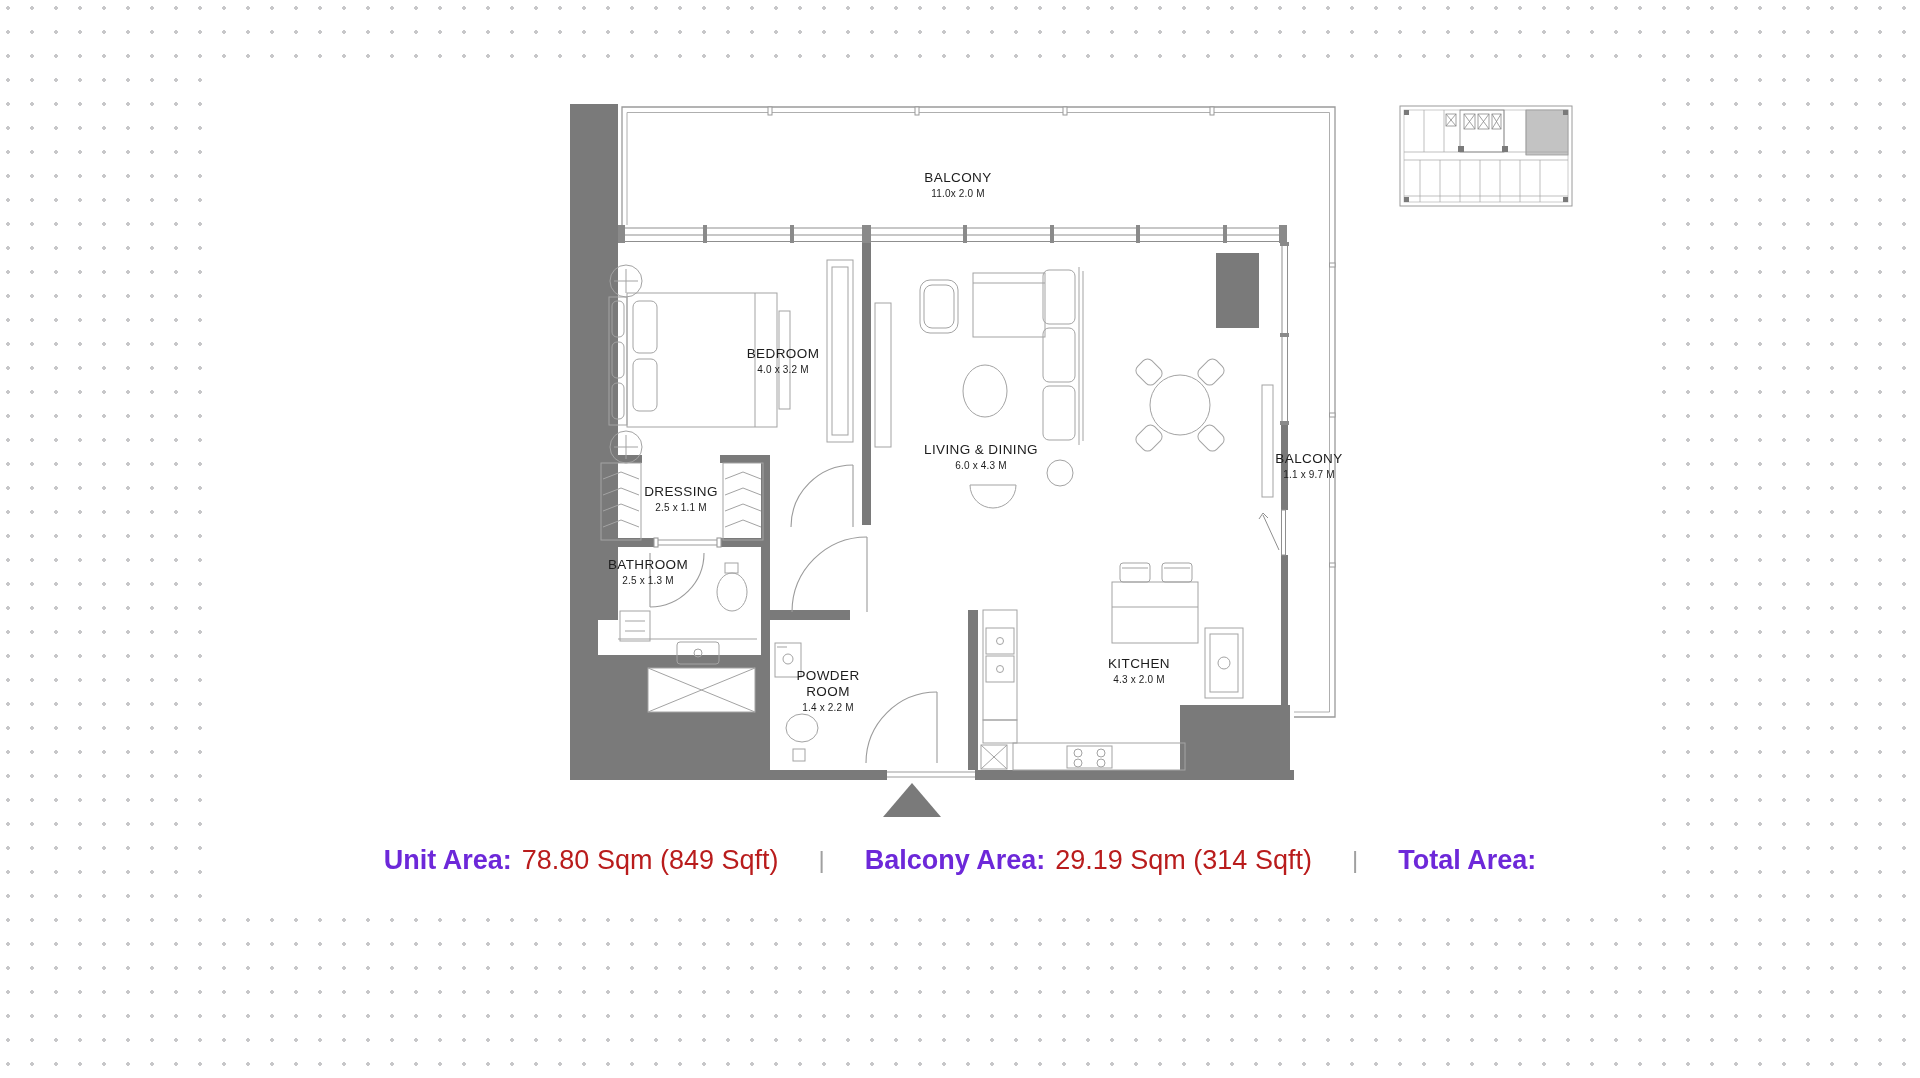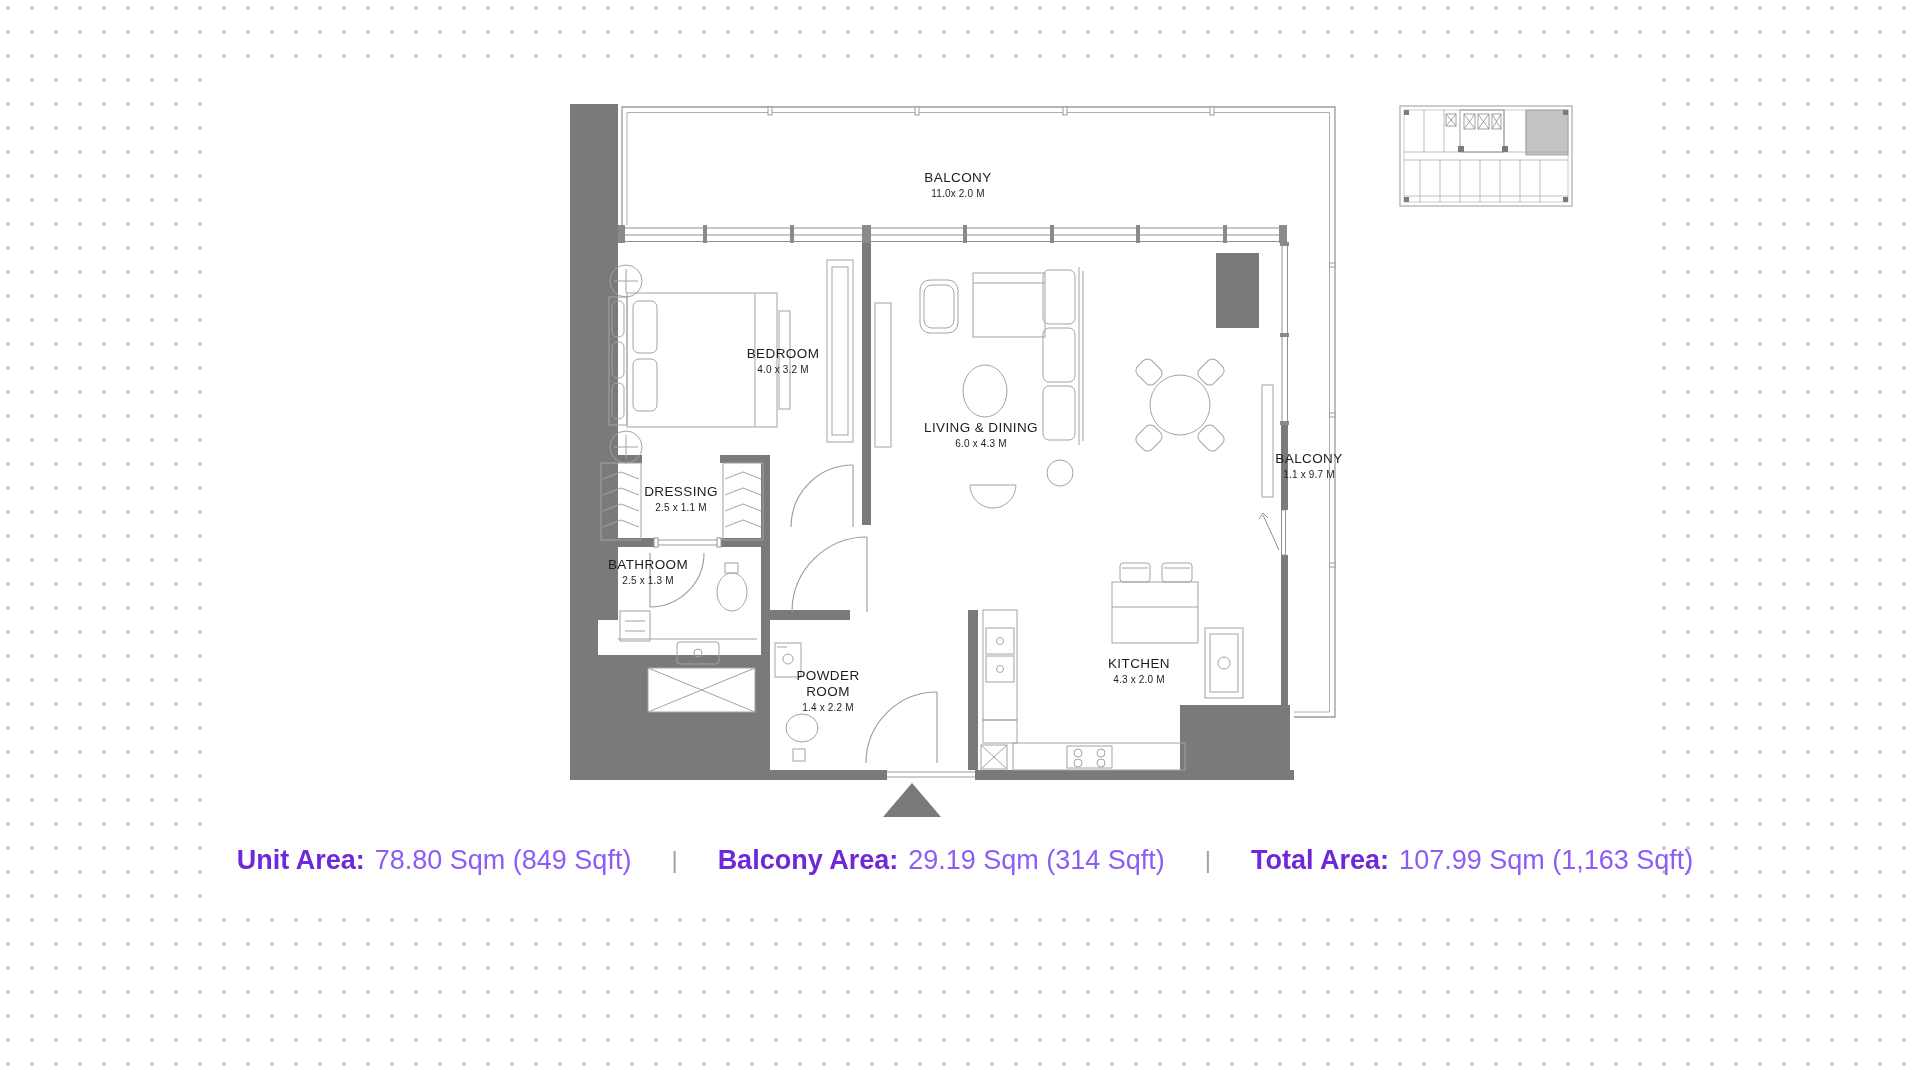--- a/index.html
+++ b/index.html
@@ -22,21 +22,21 @@
   }
   .room-label .rname{font-size:13.5px;}
   .room-label .rdims{font-size:10px;letter-spacing:.2px;}
   .keyplan{position:absolute;left:1398px;top:100px;width:178px;height:115px;}
   .summary{
     position:absolute;left:240px;top:840px;width:1450px;height:40px;
     display:flex;align-items:center;justify-content:center;
     font-size:27px;white-space:nowrap;
   }
   .summary .lab{font-weight:700;color:#6d28d9;margin-right:10px;}
-  .summary .val{font-weight:400;color:#8b5cf6;}
+  .summary .val{font-weight:400;color:#b91c1c;}
   .summary .sep{font-weight:300;color:#a0a0a0;margin:0 40px;font-size:24px;}
 </style>
 </head>
 <body>
 
 <div class="white-area"></div>
 
 <div class="plan-wrap">
 <svg width="790" height="725" viewBox="0 0 790 725">
 
@@ -241,21 +241,21 @@
 </div>
 
 <div class="room-label" style="left:858px;top:170px;width:200px;">
   <div class="rname">BALCONY</div>
   <div class="rdims">11.0x 2.0 M</div>
 </div>
 <div class="room-label" style="left:683px;top:346px;width:200px;">
   <div class="rname">BEDROOM</div>
   <div class="rdims">4.0 x 3.2 M</div>
 </div>
-<div class="room-label" style="left:881px;top:420px;width:200px;">
+<div class="room-label" style="left:881px;top:442px;width:200px;">
   <div class="rname">LIVING &amp; DINING</div>
   <div class="rdims">6.0 x 4.3 M</div>
 </div>
 <div class="room-label" style="left:1249px;top:451px;width:120px;">
   <div class="rname">BALCONY</div>
   <div class="rdims">1.1 x 9.7 M</div>
 </div>
 <div class="room-label" style="left:581px;top:484px;width:200px;">
   <div class="rname">DRESSING</div>
   <div class="rdims">2.5 x 1.1 M</div>
@@ -321,14 +321,13 @@
 </div>
 
 <div class="summary">
   <span class="lab">Unit Area:</span>
   <span class="val">78.80 Sqm (849 Sqft)</span>
   <span class="sep">|</span>
   <span class="lab">Balcony Area:</span>
   <span class="val">29.19 Sqm (314 Sqft)</span>
   <span class="sep">|</span>
   <span class="lab">Total Area:</span>
-  <span class="val">107.99 Sqm (1,163 Sqft)</span>
 </div>
 
 </body></html>

